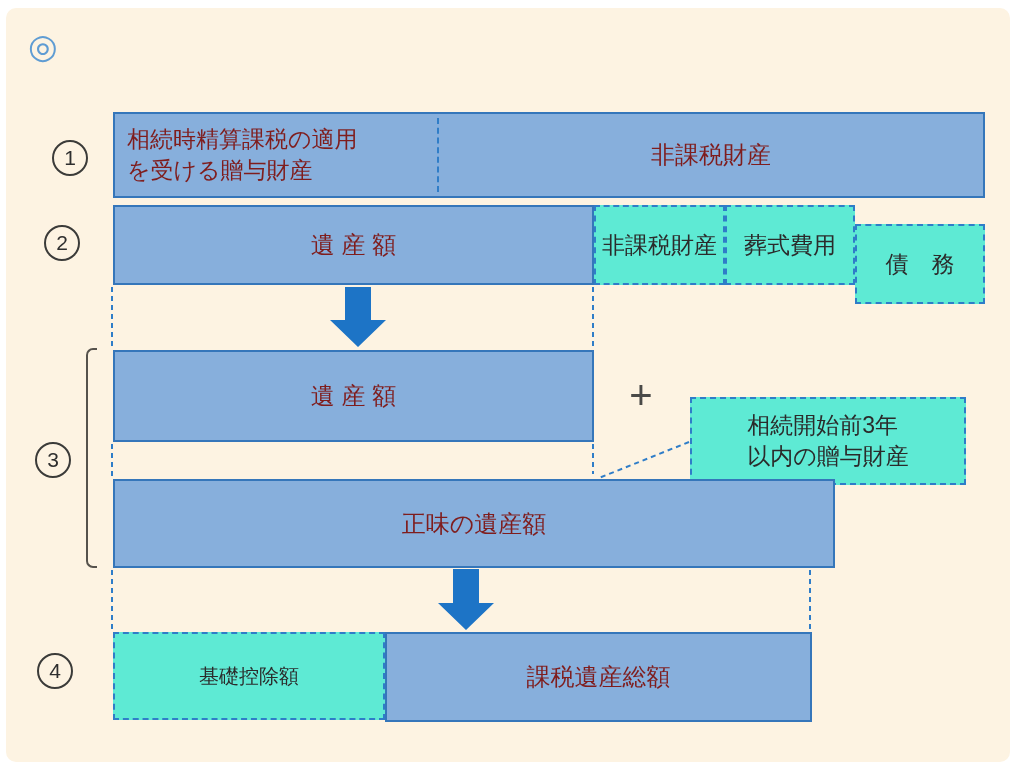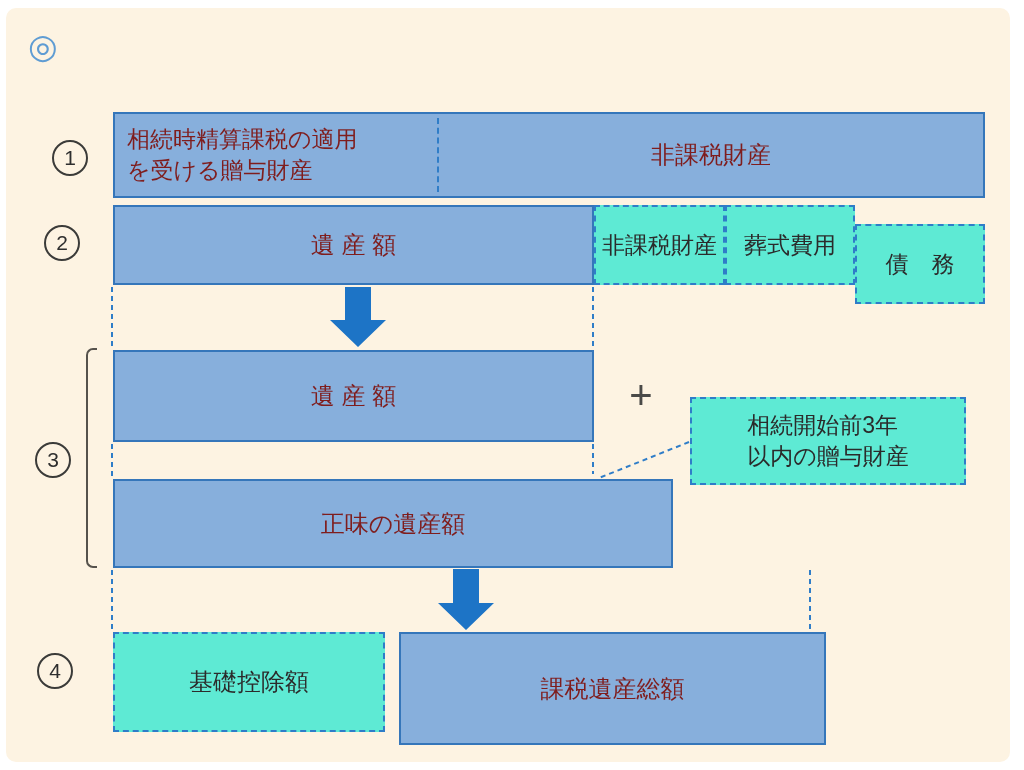--- a/index.html
+++ b/index.html
@@ -102,21 +102,21 @@
   <svg class="abs" style="left:330px;top:287px;" width="56" height="60">
     <polygon points="15,0 41,0 41,33 56,33 28,60 0,33 15,33" fill="#1d74c6"></polygon>
   </svg>
 
   <div class="bracket"></div>
 
   <div class="darkbox" style="left:113px;top:350px;width:481px;height:92px;">遺 産 額</div>
   <div class="plus" style="left:618px;top:372px;width:46px;height:46px;">+</div>
   <div class="lightbox pre" style="left:690px;top:353px;width:276px;height:88px;font-size:23px;text-align:left;margin-top:44px;">相続開始前3年
 以内の贈与財産</div>
-  <div class="darkbox" style="left:113px;top:479px;width:560px;height:89px;text-align:center;">正味の遺産額</div>
+  <div class="darkbox" style="left:113px;top:479px;width:722px;height:89px;text-align:center;">正味の遺産額</div>
 
   <svg class="abs" style="left:438px;top:569px;" width="56" height="61">
     <polygon points="15,0 41,0 41,34 56,34 28,61 0,34 15,34" fill="#1d74c6"></polygon>
   </svg>
 
-  <div class="lightbox" style="left:113px;top:632px;width:272px;height:100px;font-size:24px;">基礎控除額</div>
-  <div class="darkbox" style="left:385px;top:632px;width:427px;height:113px;margin-left:14px;">課税遺産総額</div>
+  <div class="lightbox" style="left:113px;top:632px;width:272px;height:88px;font-size:20px;">基礎控除額</div>
+  <div class="darkbox" style="left:385px;top:632px;width:427px;height:90px;">課税遺産総額</div>
 </div>
 
 </body></html>

